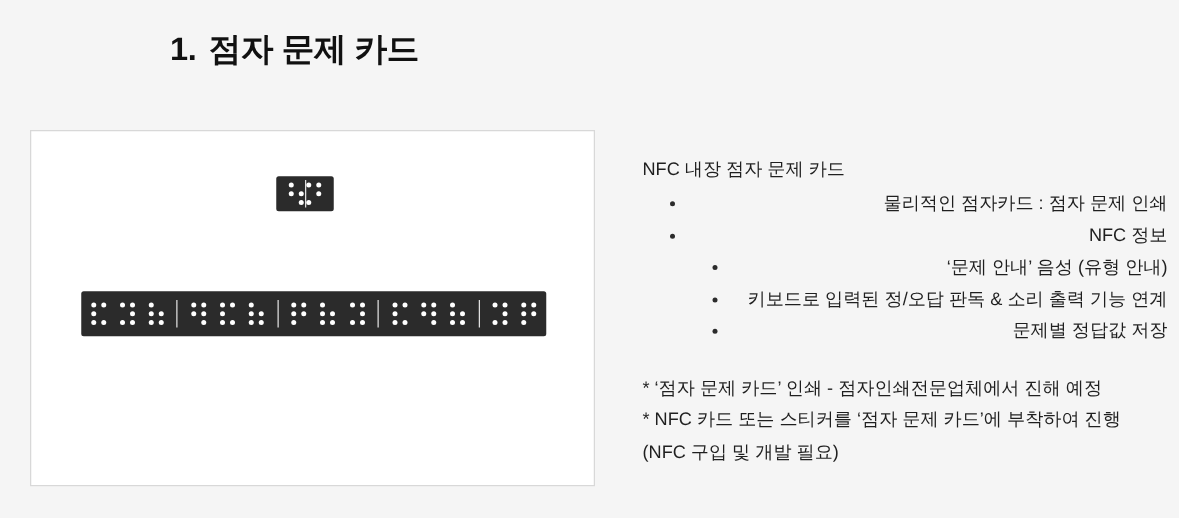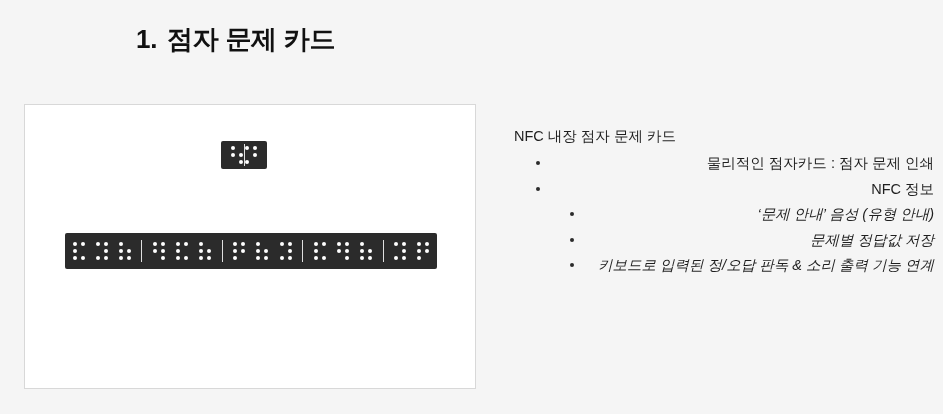--- a/index.html
+++ b/index.html
@@ -119,21 +119,20 @@
     left: 0;
     top: 9px;
     width: 4px;
     height: 4px;
     border-radius: 50%;
     background: #2b2b2b;
   }
   ul ul {
     padding-left: 20px;
     margin-top: 2px;
-    font-style: italic;
   }
   .notes {
     margin-top: 22px;
   }
   .notes p {
     margin: 0 0 2px 0;
   }
 </style>
 </head>
 <body>
@@ -291,23 +290,28 @@
       <li>
         <span>물리적인 점자카드 : 점자 문제 인쇄</span>
       </li>
       <li>
         <span>NFC 정보</span>
         <ul>
           <li>
             <span>‘문제 안내’ 음성 (유형 안내)</span>
           </li>
           <li>
-            <span>문제별 정답값 저장</span>
+            <span>키보드로 입력된 정/오답 판독 &amp; 소리 출력 기능 연계</span>
           </li>
           <li>
-            <span>키보드로 입력된 정/오답 판독 &amp; 소리 출력 기능 연계</span>
+            <span>문제별 정답값 저장</span>
           </li>
         </ul>
       </li>
     </ul>
+    <div class="notes">
+      <p>* ‘점자 문제 카드’ 인쇄 - 점자인쇄전문업체에서 진해 예정</p>
+      <p>* NFC 카드 또는 스티커를 ‘점자 문제 카드’에 부착하여 진행</p>
+      <p>(NFC 구입 및 개발 필요)</p>
+    </div>
   </div>
 
 </div>
 
 </body></html>

